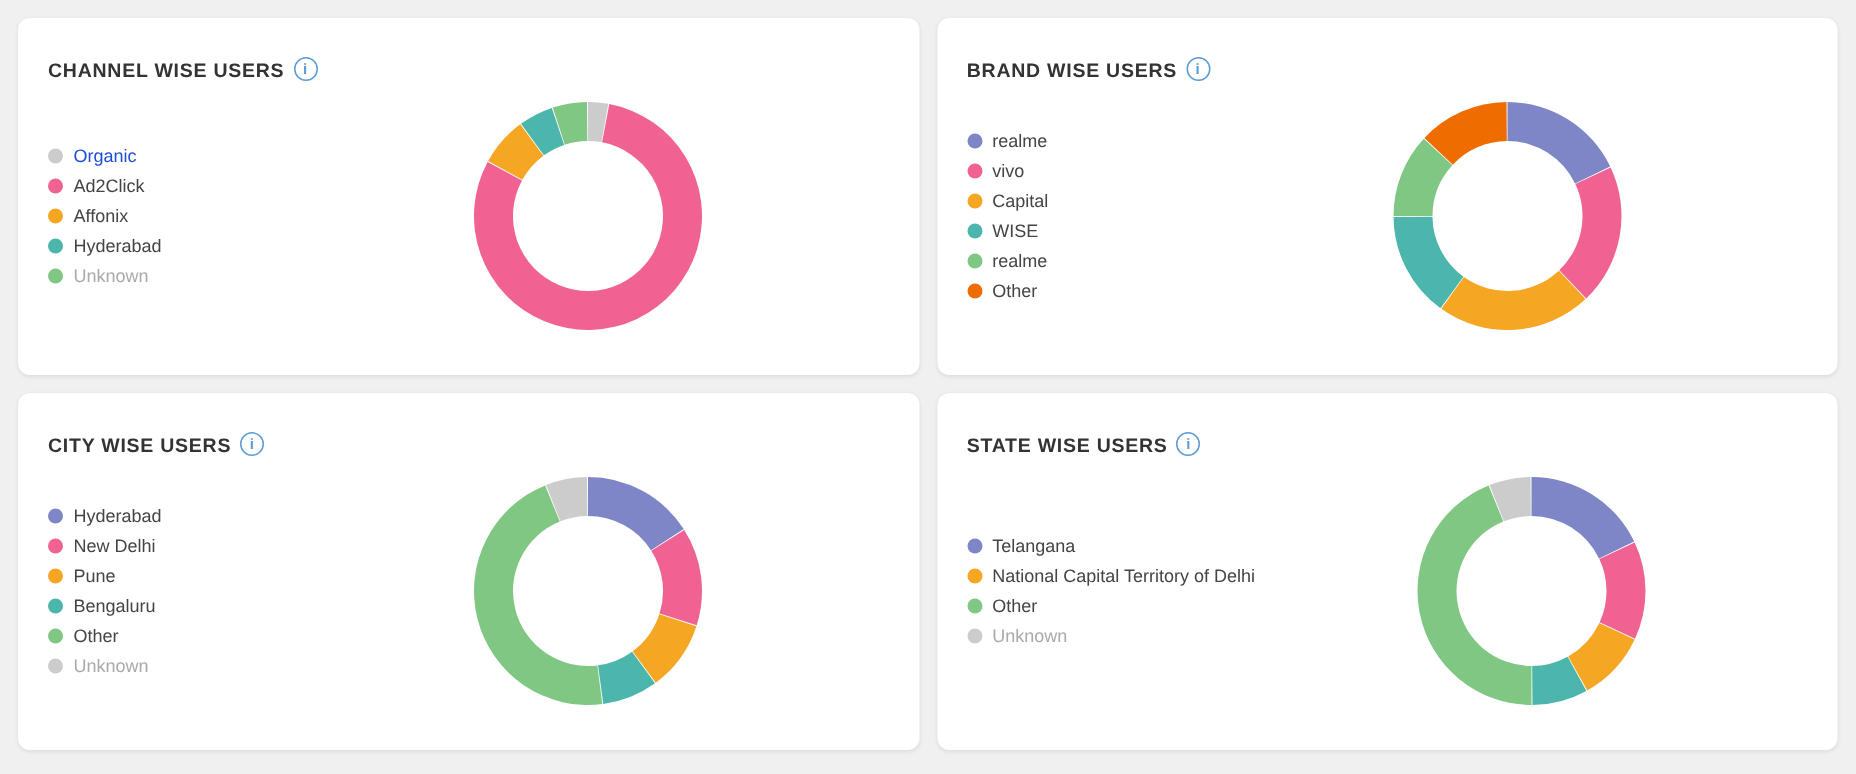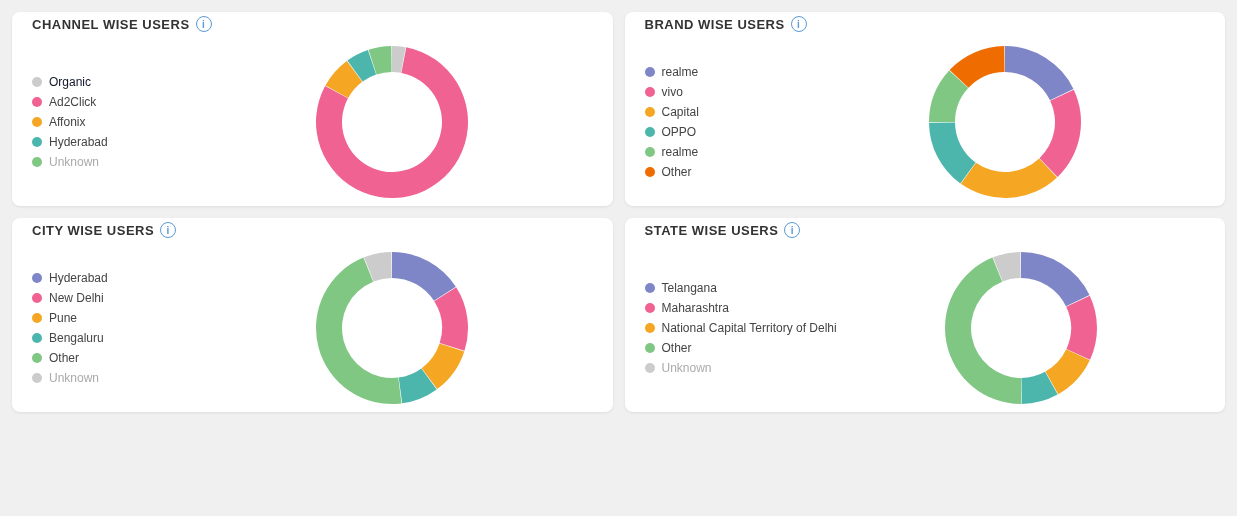--- a/index.html
+++ b/index.html
@@ -10,21 +10,21 @@
     }
     .grid {
       display: grid;
       grid-template-columns: 1fr 1fr;
       grid-template-rows: 1fr 1fr;
       gap: 12px;
     }
     .card {
       background: #fff;
       border-radius: 8px;
-      padding: 4px 20px;
+      padding: 26px 20px;
       display: flex;
       flex-direction: column;
       box-shadow: 0 1px 3px rgba(0,0,0,0.08);
     }
     .card-title {
       font-size: 13px;
       font-weight: 800;
       color: #333;
       letter-spacing: 0.5px;
       margin-bottom: 10px;
@@ -82,21 +82,21 @@
 <div class="grid">
 <div class="card">
       <div class="card-title">
         <span>CHANNEL WISE USERS</span>
         <span class="info-icon">i</span>
       </div>
       <div class="card-body">
         <div class="legend">
           <div class="legend-item">
             <span class="dot" style="background-color: rgb(204, 204, 204);"></span>
-            <span style="color: #0f172a;">Organic</span>
+            <span style="color: #1d4ed8;">Organic</span>
           </div>
           <div class="legend-item">
             <span class="dot" style="background-color: rgb(240, 98, 146);"></span>
             <span>Ad2Click</span>
           </div>
           <div class="legend-item">
             <span class="dot" style="background-color: rgb(245, 166, 35);"></span>
             <span>Affonix</span>
           </div>
           <div class="legend-item">
@@ -133,21 +133,21 @@
           <div class="legend-item">
             <span class="dot" style="background-color: rgb(240, 98, 146);"></span>
             <span>vivo</span>
           </div>
           <div class="legend-item">
             <span class="dot" style="background-color: rgb(245, 166, 35);"></span>
             <span>Capital</span>
           </div>
           <div class="legend-item">
             <span class="dot" style="background-color: rgb(77, 182, 172);"></span>
-            <span>OPPO</span>
+            <span>WISE</span>
           </div>
           <div class="legend-item">
             <span class="dot" style="background-color: rgb(129, 199, 132);"></span>
             <span>realme</span>
           </div>
           <div class="legend-item">
             <span class="dot" style="background-color: rgb(239, 108, 0);"></span>
             <span>Other</span>
           </div>
         </div>
@@ -212,24 +212,20 @@
         <span>STATE WISE USERS</span>
         <span class="info-icon">i</span>
       </div>
       <div class="card-body">
         <div class="legend">
           <div class="legend-item">
             <span class="dot" style="background-color: rgb(126, 134, 199);"></span>
             <span>Telangana</span>
           </div>
           <div class="legend-item">
-            <span class="dot" style="background-color: rgb(240, 98, 146);"></span>
-            <span>Maharashtra</span>
-          </div>
-          <div class="legend-item">
             <span class="dot" style="background-color: rgb(245, 166, 35);"></span>
             <span>National Capital Territory of Delhi</span>
           </div>
           <div class="legend-item">
             <span class="dot" style="background-color: rgb(129, 199, 132);"></span>
             <span>Other</span>
           </div>
           <div class="legend-item">
             <span class="dot" style="background-color: rgb(204, 204, 204);"></span>
             <span style="color: rgb(170, 170, 170);">Unknown</span>

